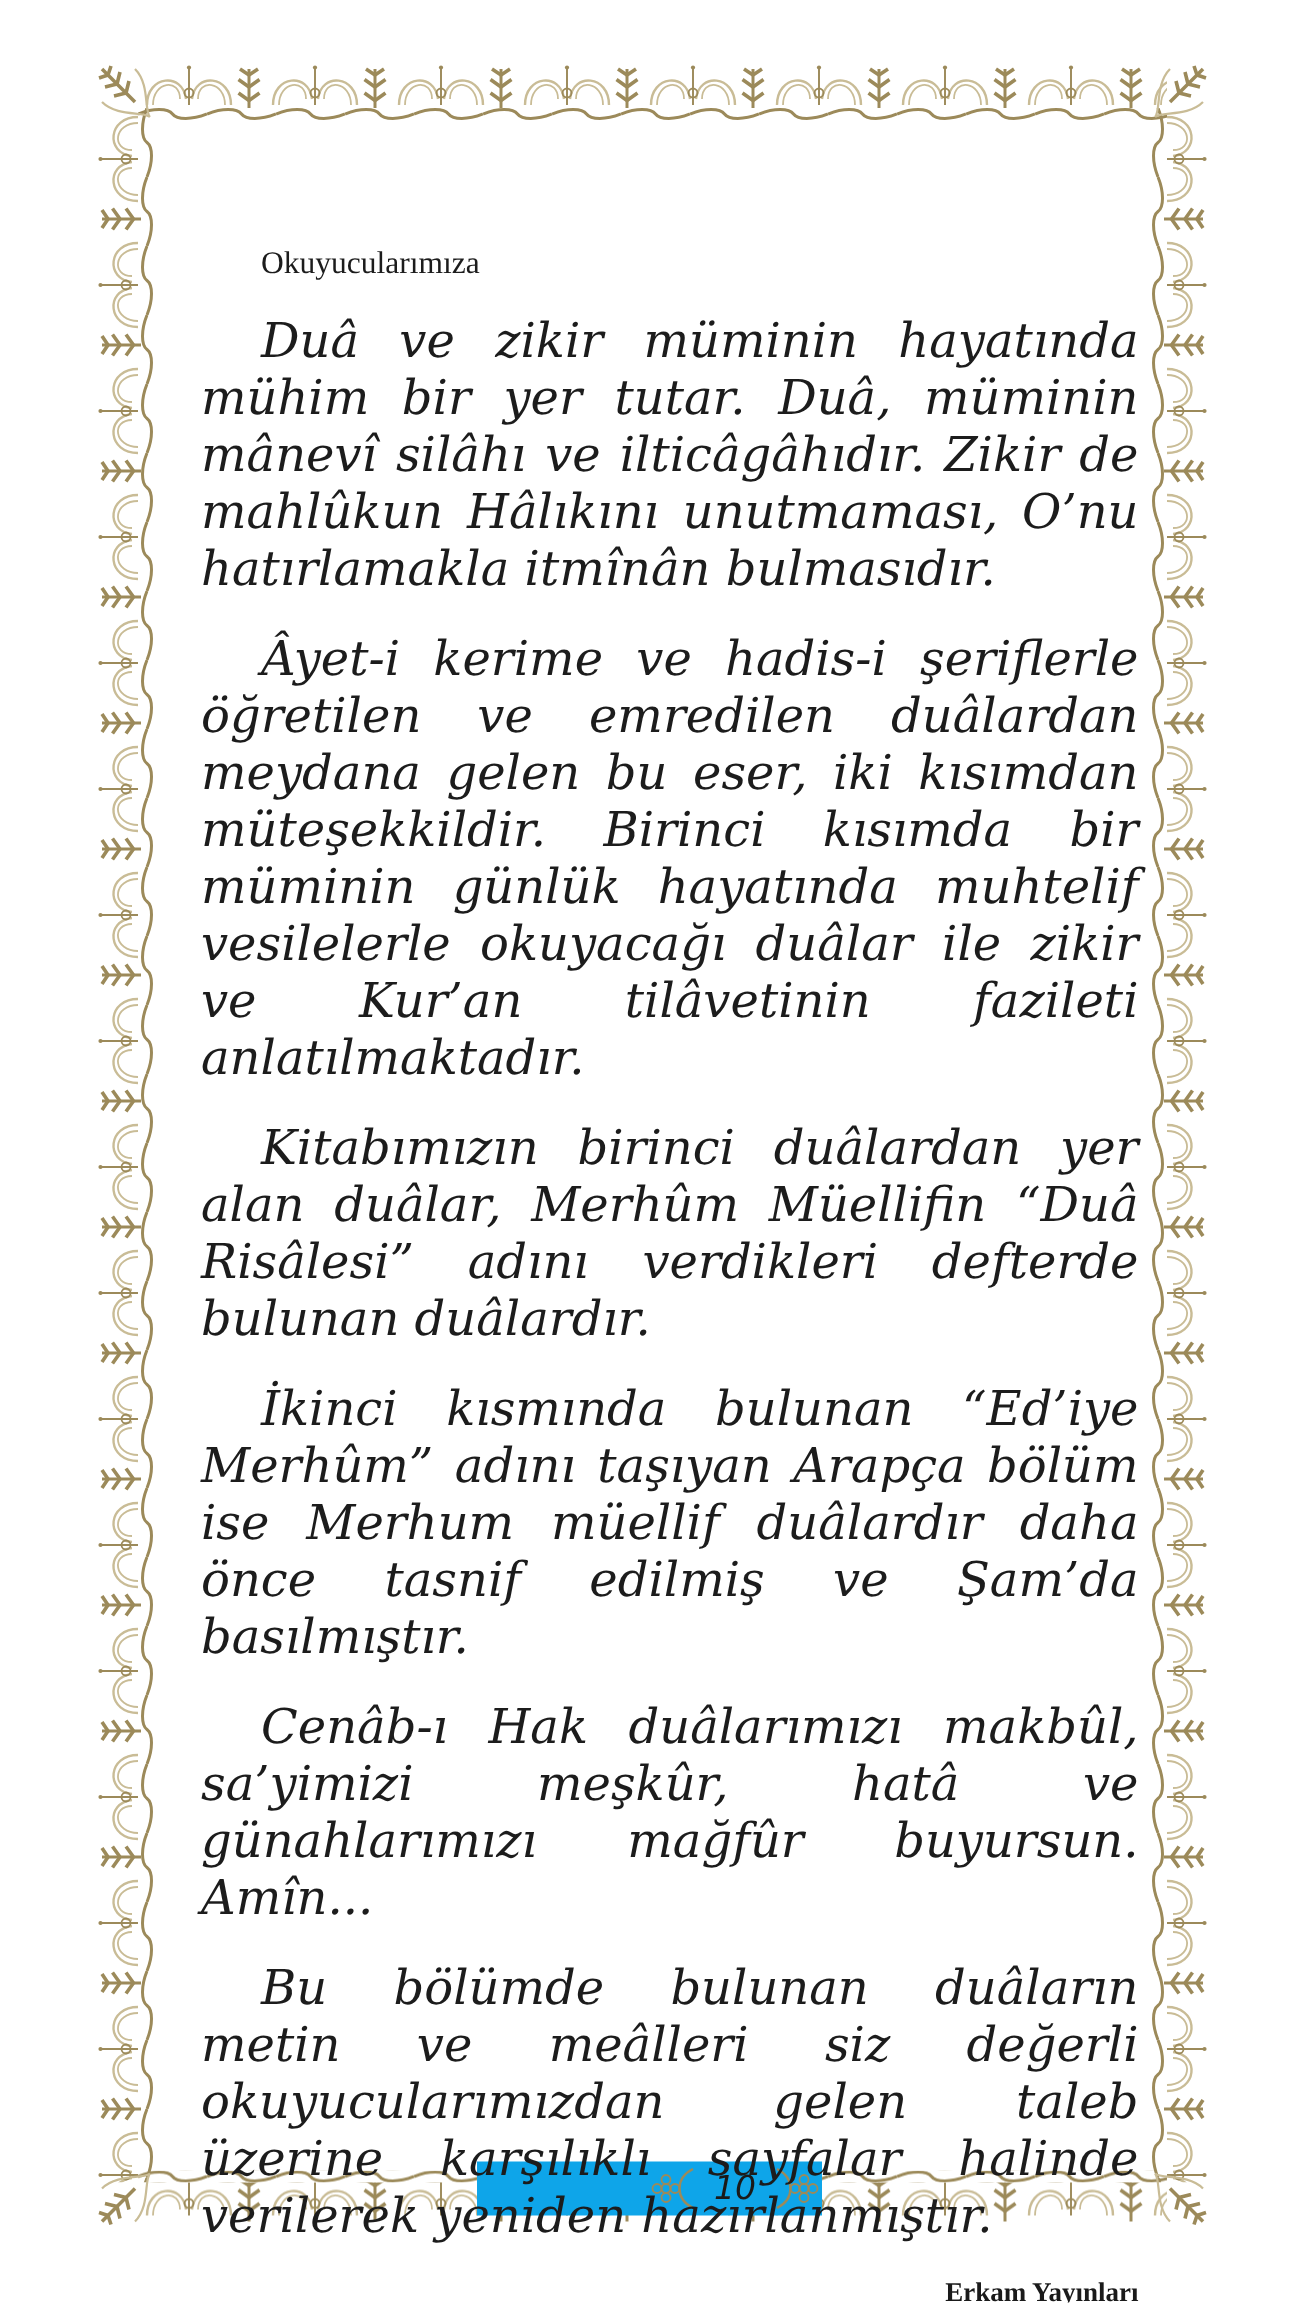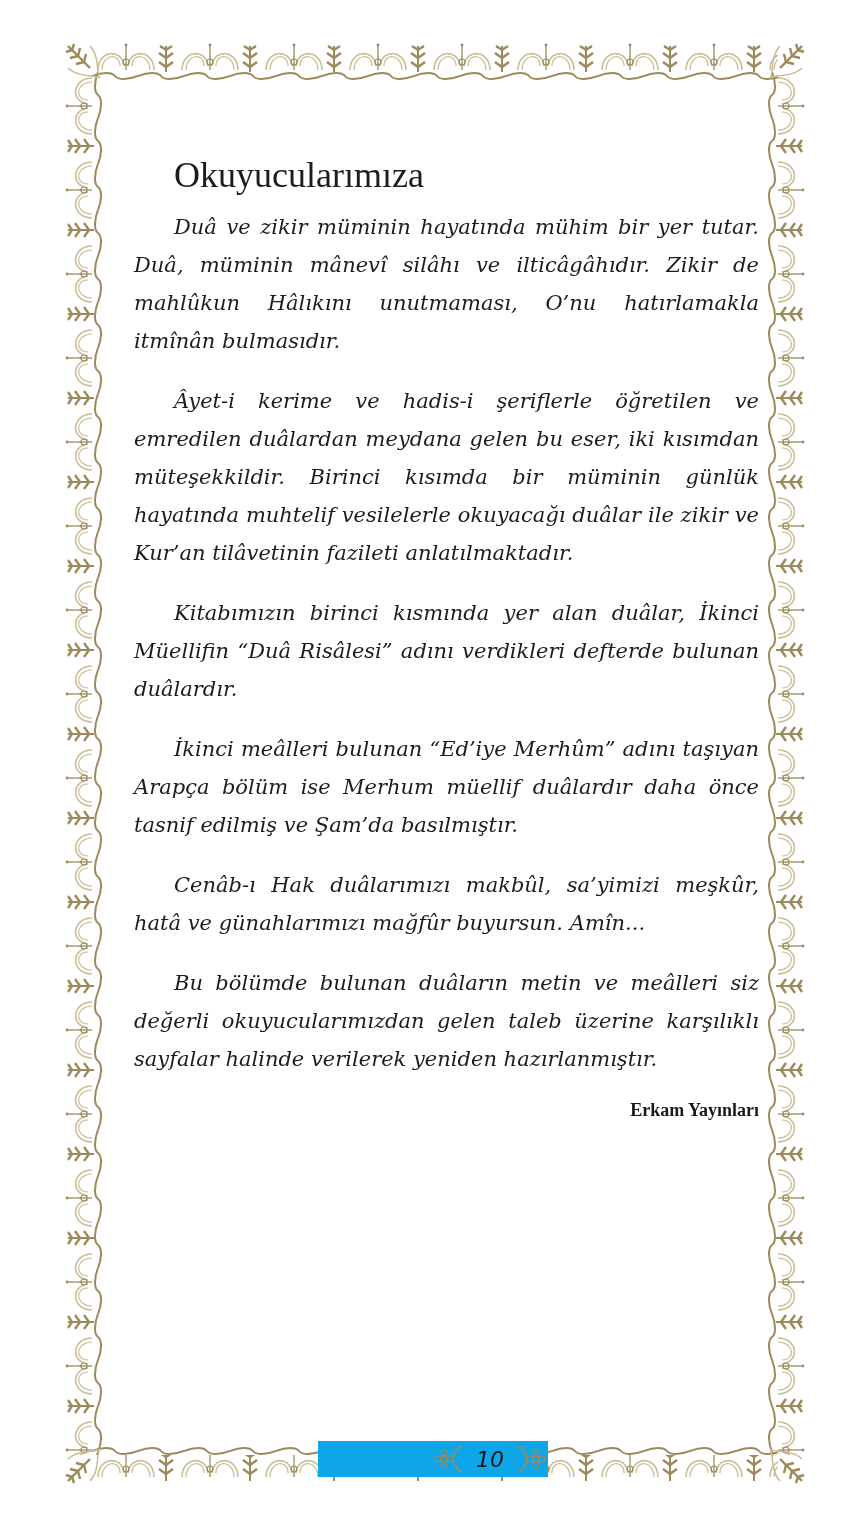--- a/index.html
+++ b/index.html
@@ -74,29 +74,29 @@
 
     
     .content {
       position: absolute;
       left: 134px;
       top: 153px;
       width: 625px;
     }
     .salutation {
       font-family: "Liberation Serif", "DejaVu Serif", serif;
-      font-size: 36px;
+      font-size: 21px;
       line-height: 44px;
       margin: 0 0 11px 40px;
       color: #1c1c1c;
     }
     .para {
       font-family: "DejaVu Serif", "Liberation Serif", serif;
       font-style: italic;
-      font-size: 21px;
+      font-size: 32px;
       line-height: 38px;
       text-align: justify;
       text-indent: 40px;
       margin: 0 0 22px 0;
       color: #1c1c1c;
       hyphens: manual;
     }
     .para b {
       font-weight: normal;
       font-style: italic;
@@ -228,22 +228,22 @@
   </svg>
 </div>
 
 <div class="content">
   <div class="salutation">Okuyucularımıza</div>
 
   <p class="para">Duâ ve zikir müminin hayatında mühim bir yer tutar. Duâ, müminin mânevî silâhı ve ilticâgâhıdır. Zikir de mahlûkun Hâlıkını unutmaması, O’nu hatırlamakla itmînân bulmasıdır.</p>
 
   <p class="para">Âyet-i kerime ve hadis-i şeriflerle öğretilen ve emredilen duâlardan meydana gelen bu eser, iki kısımdan müteşekkildir. Birinci kısımda bir müminin günlük hayatında muhtelif vesilelerle okuyacağı duâlar ile zikir ve Kur’an tilâvetinin fazileti anlatılmaktadır.</p>
 
-  <p class="para"><span>Kitabımızın birinci kısmında yer alan duâlar, İkinci Müellifin </span><b>“Duâ Risâlesi”</b><span> adını verdikleri defterde bulunan duâlardır.</span></p>
-
-  <p class="para"><span>İkinci meâlleri bulunan </span><b>“Ed’iye Merhûm”</b><span> adını taşıyan Arapça bölüm ise Merhum müellif duâlardır daha önce tasnif edilmiş ve Şam’da basılmıştır.</span></p>
+  <p class="para"><span>Kitabımızın birinci duâlardan yer alan duâlar, Merhûm Müellifin </span><b>“Duâ Risâlesi”</b><span> adını verdikleri defterde bulunan duâlardır.</span></p>
+
+  <p class="para"><span>İkinci kısmında bulunan </span><b>“Ed’iye Merhûm”</b><span> adını taşıyan Arapça bölüm ise Merhum müellif duâlardır daha önce tasnif edilmiş ve Şam’da basılmıştır.</span></p>
 
   <p class="para">Cenâb-ı Hak duâlarımızı makbûl, sa’yimizi meşkûr, hatâ ve günahlarımızı mağfûr buyursun. Amîn...</p>
 
   <p class="para">Bu bölümde bulunan duâların metin ve meâlleri siz değerli okuyucularımızdan gelen taleb üzerine karşılıklı sayfalar halinde verilerek yeniden hazırlanmıştır.</p>
 
   <div class="signature">Erkam Yayınları</div>
 </div>
 
 </body></html>

